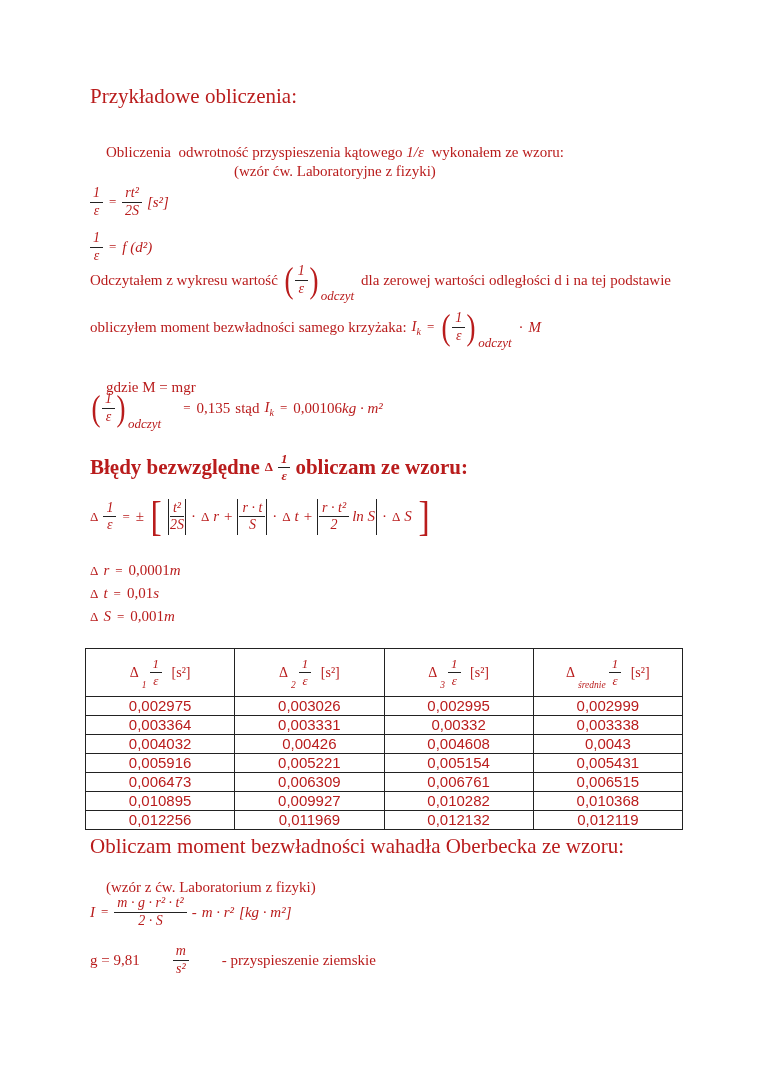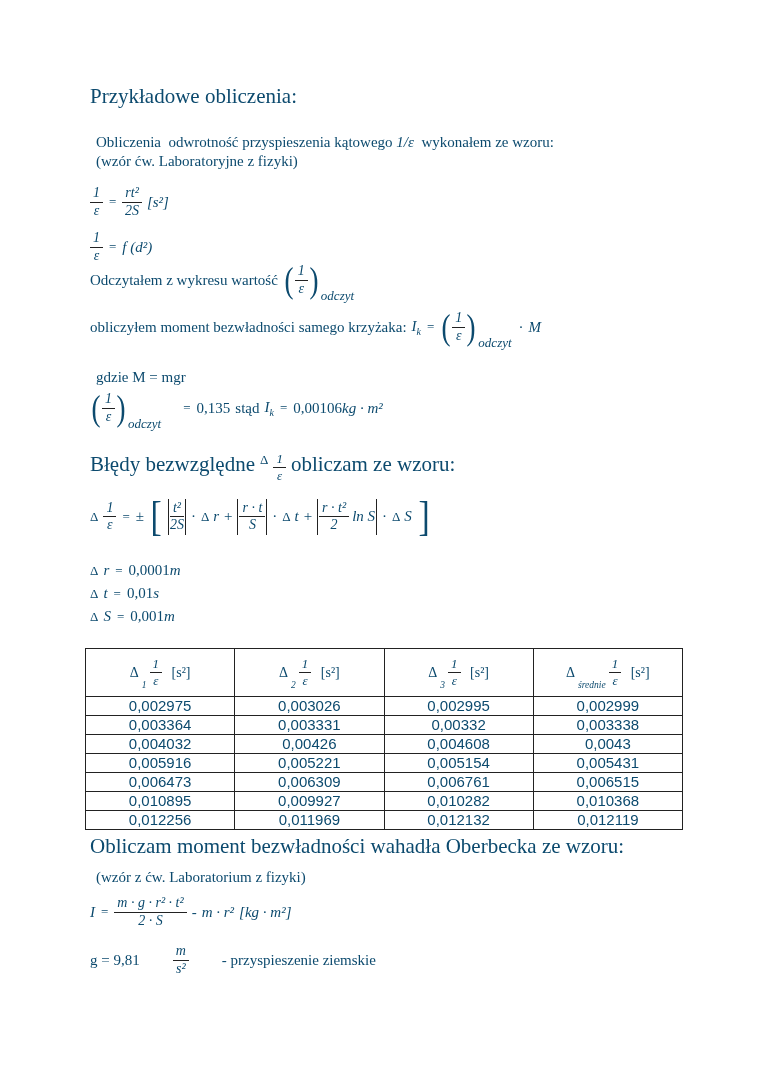--- a/index.html
+++ b/index.html
@@ -1,39 +1,39 @@
 <!DOCTYPE html>
 <html><head>
 <meta charset="utf-8">
 <style>
   html,body{margin:0;padding:0;background:#e8e8e8;}
   .page{
     position:relative;
     width:760px;height:1075px;
     background:#ffffff;
     font-family:"Liberation Serif", serif;
-    color:#0c4a6e;
+    color:#b91c1c;
     overflow:hidden;
   }
   .abs-block{position:absolute;left:90px;}
   h1{font-size:21px;font-weight:normal;margin:0;}
-  .body-text{font-size:15px;line-height:19px;margin:6px;white-space:pre-wrap;}
+  .body-text{font-size:15px;line-height:19px;margin:16px;white-space:pre-wrap;text-align:center;}
   .it{font-style:italic;}
   .mrow{display:inline-flex;align-items:center;gap:5px;font-size:15px;}
   .frac{display:inline-flex;flex-direction:column;align-items:center;text-align:center;line-height:1.05;font-size:14px;vertical-align:middle;}
   .frac .num{display:block;border-bottom:1px solid #222;padding:0 3px 1px 3px;}
   .frac .den{display:block;padding-top:1px;}
   .rel{font-size:13px;padding:0 1px;}
   .bigp{font-size:36px;font-weight:300;line-height:0.9;transform:scaleX(.75);}
   .bigbr{font-size:42px;font-weight:300;line-height:0.9;transform:scaleX(.8);}
   .pgroup{display:inline-flex;align-items:center;}
   .psub{font-size:13px;font-style:italic;align-self:flex-end;margin:0 2px -8px 1px;}
   .absbar{display:inline-flex;align-items:center;gap:3px;border-left:1.4px solid #222;border-right:1.4px solid #222;padding:2px 1px;}
   .unit{font-size:15px;}
-  .heading{font-size:21px;font-weight:normal;display:inline-flex;align-items:flex-start;gap:5px;}
+  .heading{font-size:21px;font-weight:bold;display:inline-flex;align-items:center;gap:5px;}
   .heading .frac{font-size:13px;}
   .small-delta{font-size:13px;}
   .data-table{border-collapse:collapse;table-layout:fixed;width:598px;}
   .data-table th,.data-table td{border:1px solid #222;}
   .data-table th{height:45px;font-weight:normal;}
   .data-table td{height:14px;font-family:"Liberation Sans", sans-serif;font-size:15px;text-align:center;padding:0 0 1px 0;}
   .hdr{display:inline-flex;align-items:center;gap:3px;justify-content:center;font-size:14px;}
   .hdr .sub{font-size:9.5px;font-style:italic;align-self:flex-end;margin-bottom:-2px;}
   .hdr .frac{font-size:13px;}
   .sub-k{font-size:10px;font-style:italic;vertical-align:sub;}
@@ -73,20 +73,21 @@
     <span>Odczytałem z wykresu wartość</span>
     <span class="pgroup">
       <span class="bigp">(</span>
       <span class="frac it">
           <span class="num">1</span>
           <span class="den">ε</span>
         </span>
       <span class="bigp">)</span>
       <span class="psub">odczyt</span>
     </span>
+    <span>dla zerowej wartości odległości d i na tej podstawie</span>
   </div>
 
   <div class="abs-block mrow" style="top:311px;">
     <span>obliczyłem moment bezwładności samego krzyżaka:</span>
     <span class="it"><span>I</span><span class="sub-k">k</span></span>
     <span class="rel">=</span>
     <span class="pgroup">
       <span class="bigp">(</span>
       <span class="frac it">
           <span class="num">1</span>

